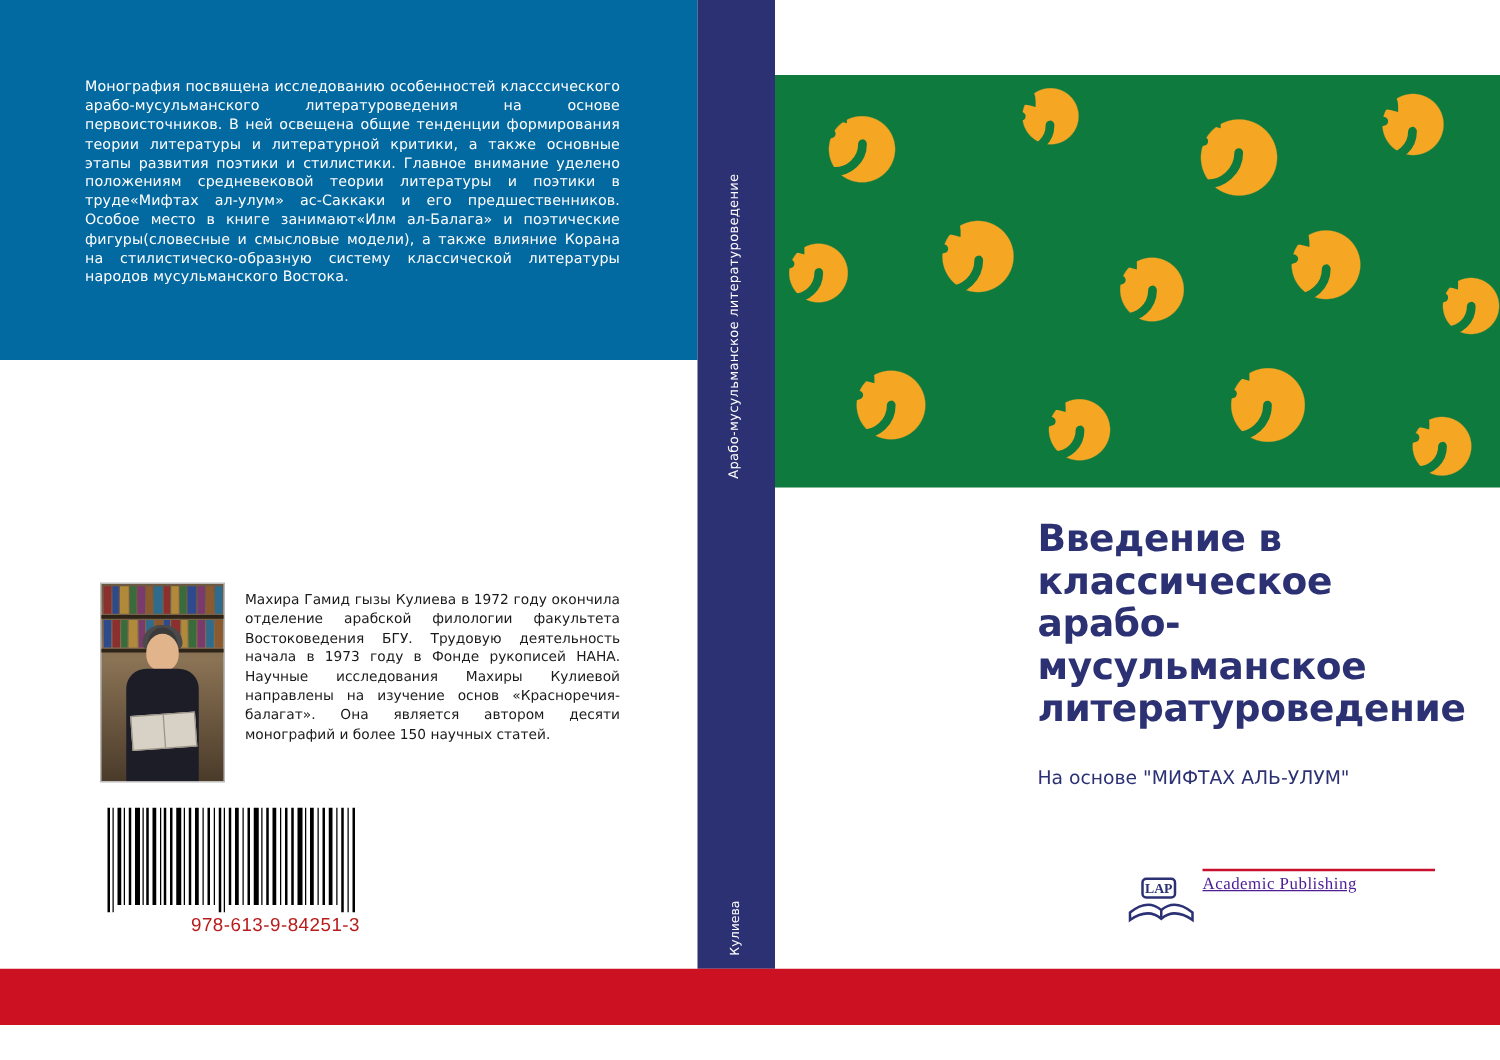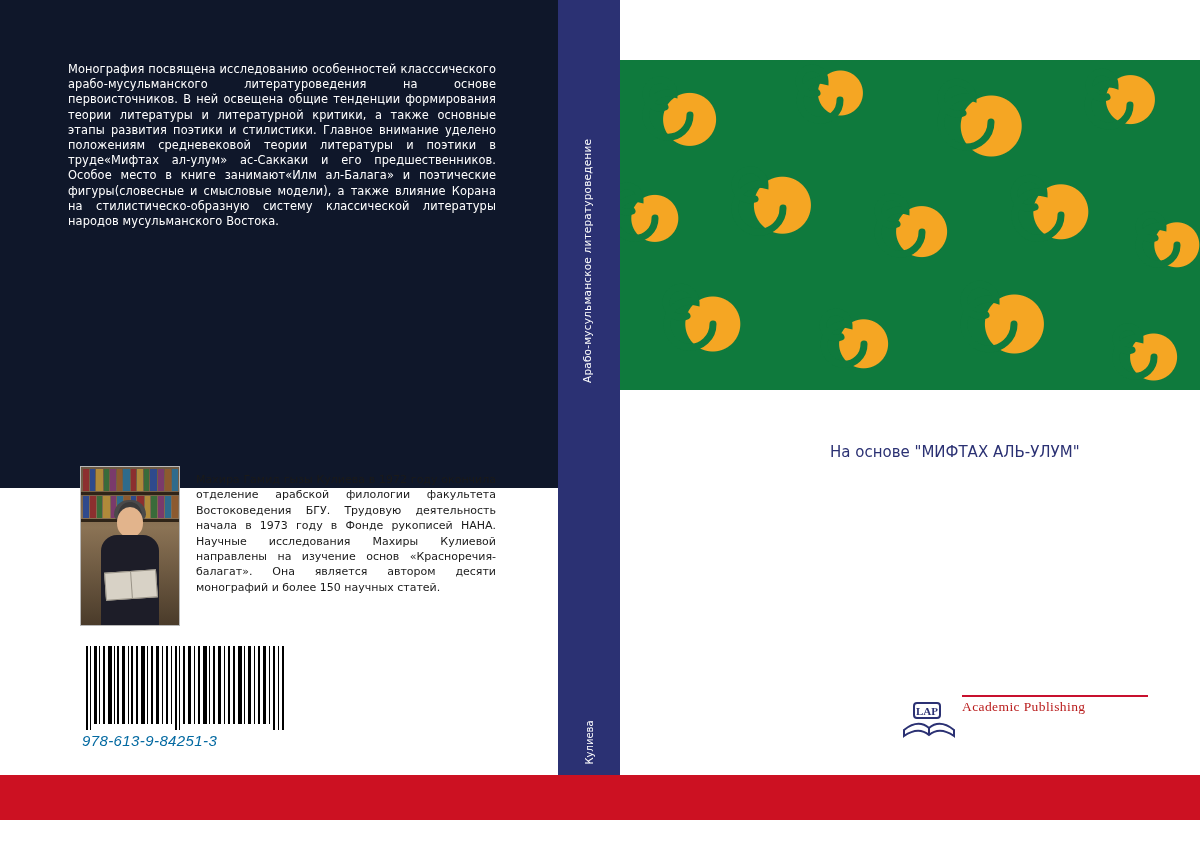--- a/index.html
+++ b/index.html
@@ -20,22 +20,22 @@
     height: 848px;
     background: #ffffff;
   }
 
   
   .back-panel {
     position: absolute;
     left: 0;
     top: 0;
     width: 558px;
-    height: 488px;
-    background: #0f172a;
+    height: 288px;
+    background: #0369a1;
   }
   .back-blurb {
     position: absolute;
     left: 68px;
     top: 62px;
     width: 428px;
     color: #ffffff;
     font-size: 11.4px;
     line-height: 15.2px;
     text-align: justify;
@@ -164,24 +164,25 @@
     line-height: 30px;
     font-family: "Liberation Serif", serif;
   }
   .logo-rule {
     width: 186px;
     height: 1.5px;
     background: #c8102e;
     margin: 1px 0 2px 0;
   }
   .logo-academic {
-    color: #b91c1c;
+    color: #4c1d95;
     font-size: 13.5px;
     font-family: "Liberation Serif", serif;
     letter-spacing: .4px;
+    text-decoration: underline;
   }
 
   
   .author-photo {
     position: absolute;
     left: 80px;
     top: 466px;
     width: 98px;
     height: 158px;
     border: 1px solid #b9b9b9;
@@ -275,26 +276,25 @@
     left: 0;
     top: 0;
     width: 206px;
     height: 84px;
   }
   .barcode-num {
     position: absolute;
     left: 0;
     top: 86px;
     width: 206px;
-    text-align: left;
+    text-align: right;
     font-size: 15px;
     font-family: "Liberation Sans", sans-serif;
-    color: #0369a1;
+    color: #b91c1c;
     letter-spacing: .4px;
-    font-style: italic;
   }
 
   
   .red-band {
     position: absolute;
     left: 0;
     top: 775px;
     width: 1200px;
     height: 45px;
     background: #cc1122;
@@ -338,20 +338,21 @@
           <path d="M557 185 a19 19 0 1 1 -14 -18 a12 12 0 1 0 -8 11"></path>
           <path d="M93 264 a23 23 0 1 1 -17 -22 a15 15 0 1 0 -9 14"></path>
           <path d="M244 284 a20 20 0 1 1 -15 -19 a13 13 0 1 0 -8 12"></path>
           <path d="M394 264 a25 25 0 1 1 -18 -24 a16 16 0 1 0 -10 15"></path>
           <path d="M534 297 a19 19 0 1 1 -14 -18 a12 12 0 1 0 -8 11"></path>
         </g>
       </svg>
     </div>
 
     <div class="front-meta">
+      <div class="front-title">Введение в классическое арабо-мусульманское литературоведение</div>
       <div class="front-subtitle">На основе "МИФТАХ АЛЬ-УЛУМ"</div>
     </div>
   </div>
 
   <div class="logo">
     <svg class="logo-book" viewBox="0 0 58 44">
       <path d="M4 32 C14 24 22 24 29 30 C36 24 44 24 54 32 L54 38 C44 31 36 31 29 37 C22 31 14 31 4 38 Z" fill="#ffffff" stroke="#2b3173" stroke-width="2"></path>
       <path d="M29 30 L29 37" stroke="#2b3173" stroke-width="2"></path>
       <rect x="14" y="5" width="26" height="15" rx="3" fill="#ffffff" stroke="#2b3173" stroke-width="2"></rect>
       <text x="27" y="16.5" font-family="Liberation Serif, serif" font-size="11" font-weight="bold" fill="#2b3173" text-anchor="middle">LAP</text>

